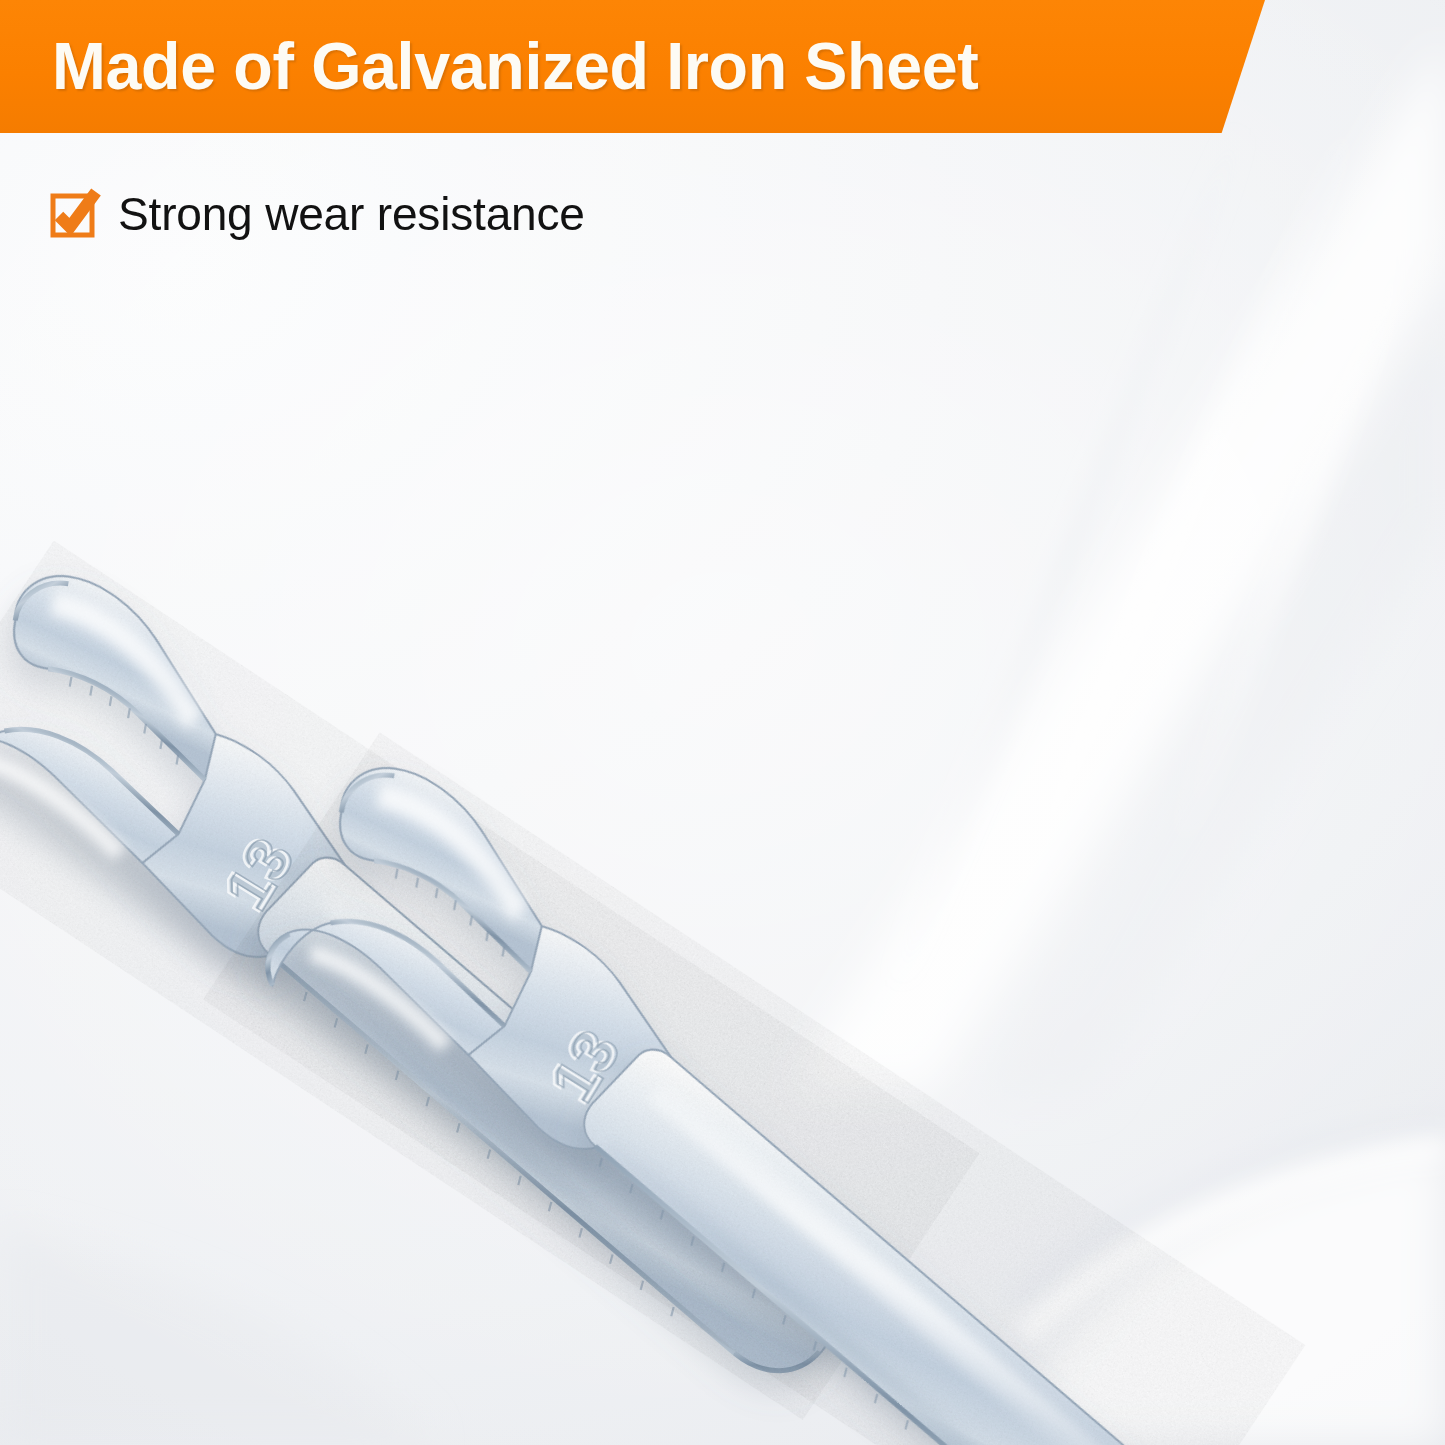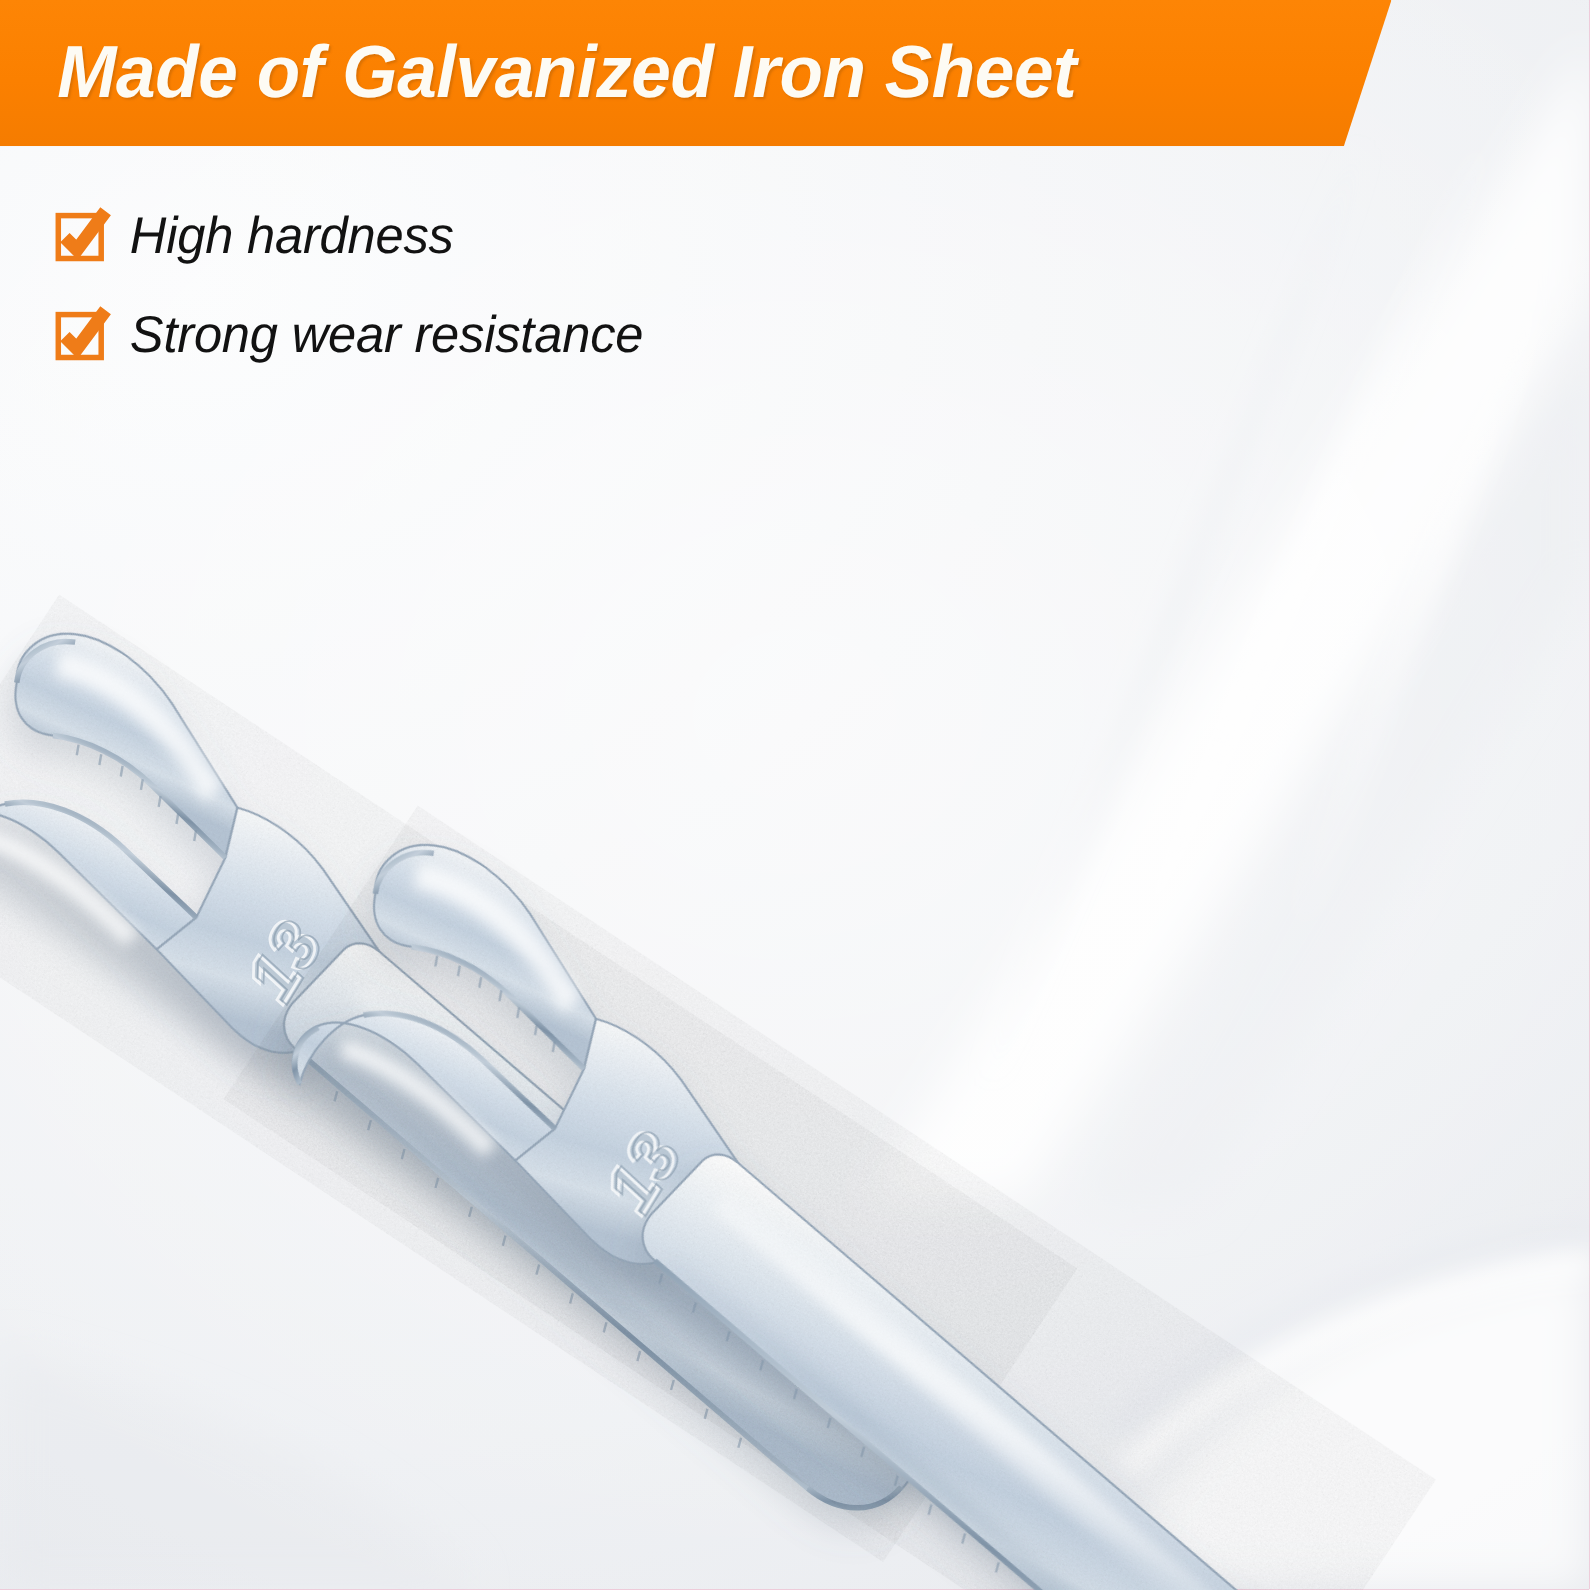--- a/index.html
+++ b/index.html
@@ -7,21 +7,20 @@
     padding: 0;
     background: #ffffff;
   }
   #stage {
     position: relative;
     width: 1445px;
     height: 1445px;
     overflow: hidden;
     font-family: "Liberation Sans", sans-serif;
     background: #be185d;
-    font-style: italic;
   }
 
   
   .bg-base {
     position: absolute;
     inset: 0;
     background:
       radial-gradient(125% 95% at 12% 18%, #fbfcfd 0%, #f4f5f7 42%, #eef0f3 78%, #e9ebef 100%);
   }
   .bg-streaks { position: absolute; inset: 0; }
@@ -147,29 +146,20 @@
     </svg>
   </div>
 
   <div class="bg-vignette"></div>
 
   <div class="banner"></div>
   <div class="banner-title">Made of Galvanized Iron Sheet</div>
 
   <div class="features">
 
-    <div class="feature-row">
-      <span class="check-box">
-        <svg width="58" height="56" viewBox="0 0 58 56">
-          <rect x="6" y="12" width="39" height="39" fill="none" stroke="#ef7c18" stroke-width="5"></rect>
-          <path d="M12 32 L23 43 L49 8" fill="none" stroke="#ef7c18" stroke-width="12" stroke-linecap="butt" stroke-linejoin="miter"></path>
-        </svg>
-      </span>
-      <span class="feature-label">High hardness</span>
-    </div>
 
 
     <div class="feature-row">
       <span class="check-box">
         <svg width="58" height="56" viewBox="0 0 58 56">
           <rect x="6" y="12" width="39" height="39" fill="none" stroke="#ef7c18" stroke-width="5"></rect>
           <path d="M12 32 L23 43 L49 8" fill="none" stroke="#ef7c18" stroke-width="12" stroke-linecap="butt" stroke-linejoin="miter"></path>
         </svg>
       </span>
       <span class="feature-label">Strong wear resistance</span>

